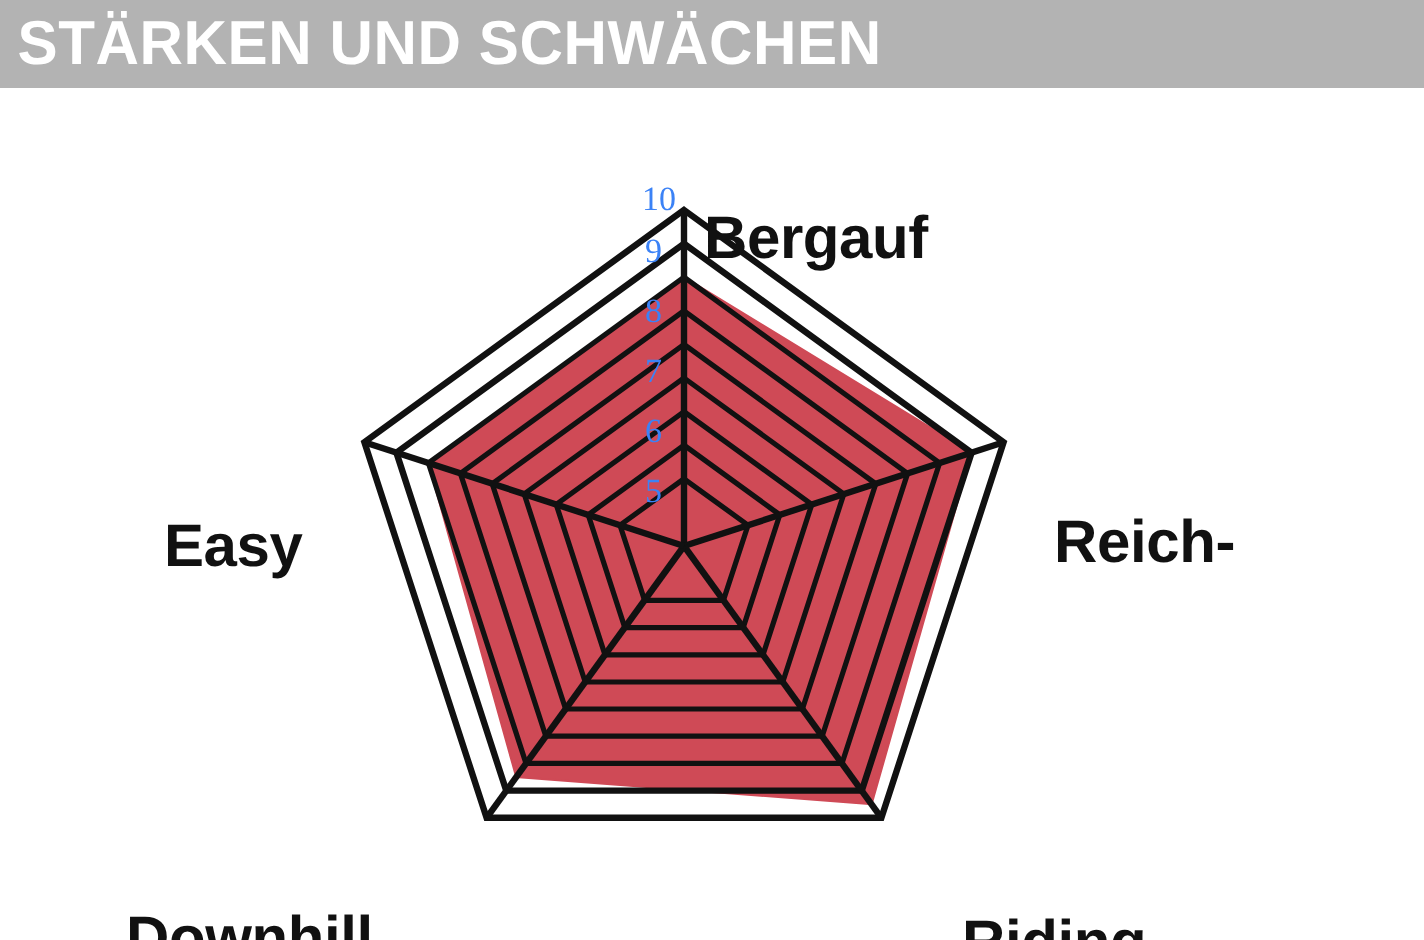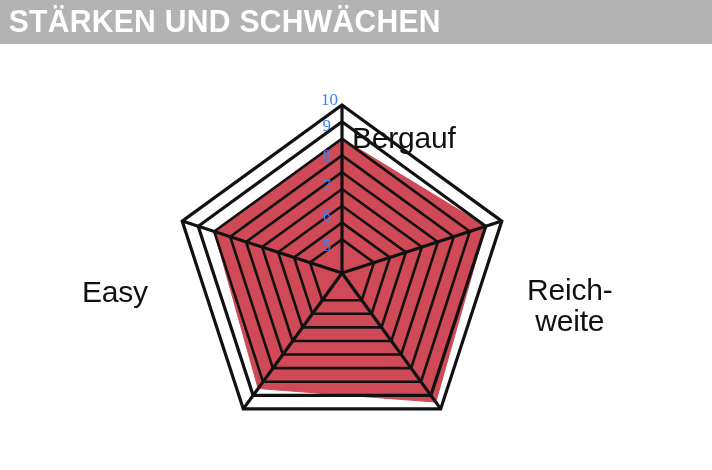--- a/index.html
+++ b/index.html
@@ -57,27 +57,26 @@
     left: 0;
     top: 0;
     width: 712px;
     height: 426px;
     display: block;
   }
   
   .axis-label {
     position: absolute;
     font-family: "Liberation Sans", sans-serif;
-    font-weight: normal;
+    font-weight: bold;
     color: #111111;
     font-size: 30px;
     line-height: 31px;
     white-space: pre-line;
     letter-spacing: -0.2px;
-    margin-top: 18px;
   }
   #label-bergauf {
     left: 352px;
     top: 60px;
     text-align: left;
   }
   #label-reichweite {
     left: 527px;
     top: 212px;
     text-align: center;
@@ -142,21 +141,21 @@
         <line x1="342" y1="229" x2="342.0" y2="61.0"></line>
         <line x1="342" y1="229" x2="501.8" y2="177.1"></line>
         <line x1="342" y1="229" x2="440.7" y2="364.9"></line>
         <line x1="342" y1="229" x2="243.3" y2="364.9"></line>
         <line x1="342" y1="229" x2="182.2" y2="177.1"></line>
       </g>
     </svg>
 
     <div class="axis-label" id="label-bergauf">Bergauf</div>
 
-    <div class="axis-label" id="label-reichweite"><span>Reich-</span><br><span>weite</span></div>
+    <div class="axis-label" id="label-reichweite"><span>Reich-</span><br></div>
 
     <div class="axis-label" id="label-easyriding"><br><span>Riding</span></div>
 
     <div class="axis-label" id="label-downhill">Downhill</div>
 
     <div class="axis-label" id="label-trail">Easy</div>
 
     <div class="scale-num" style="left: 300px; top: 43px; width: 38px;">10</div>
     <div class="scale-num" style="left: 305px; top: 69px; width: 26px;">9</div>
     <div class="scale-num" style="left: 305px; top: 99px; width: 26px;">8</div>

